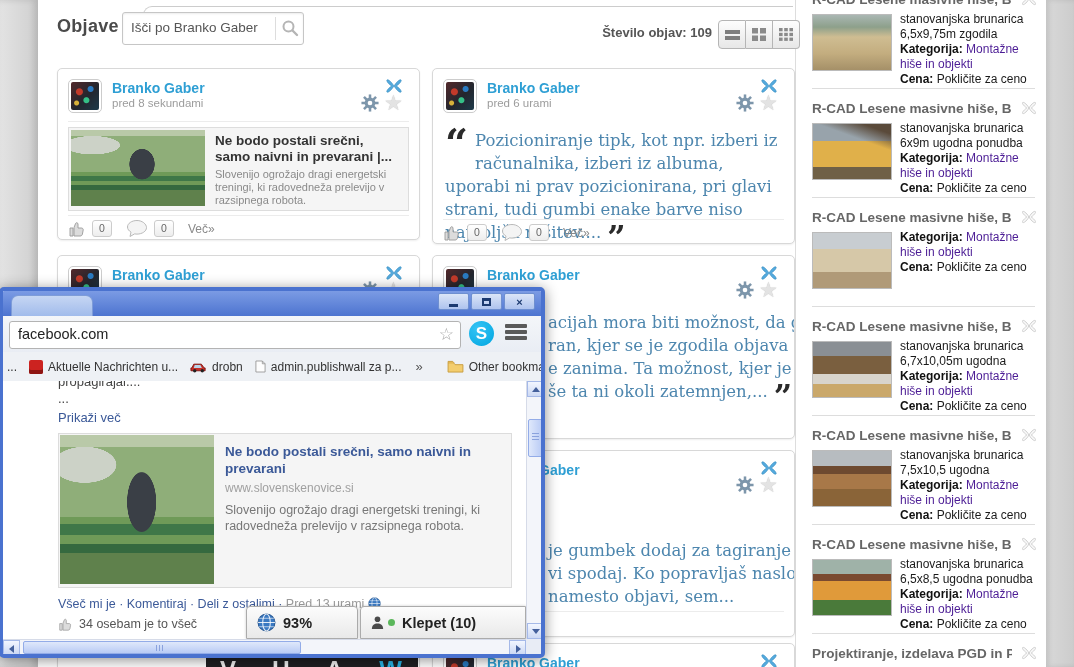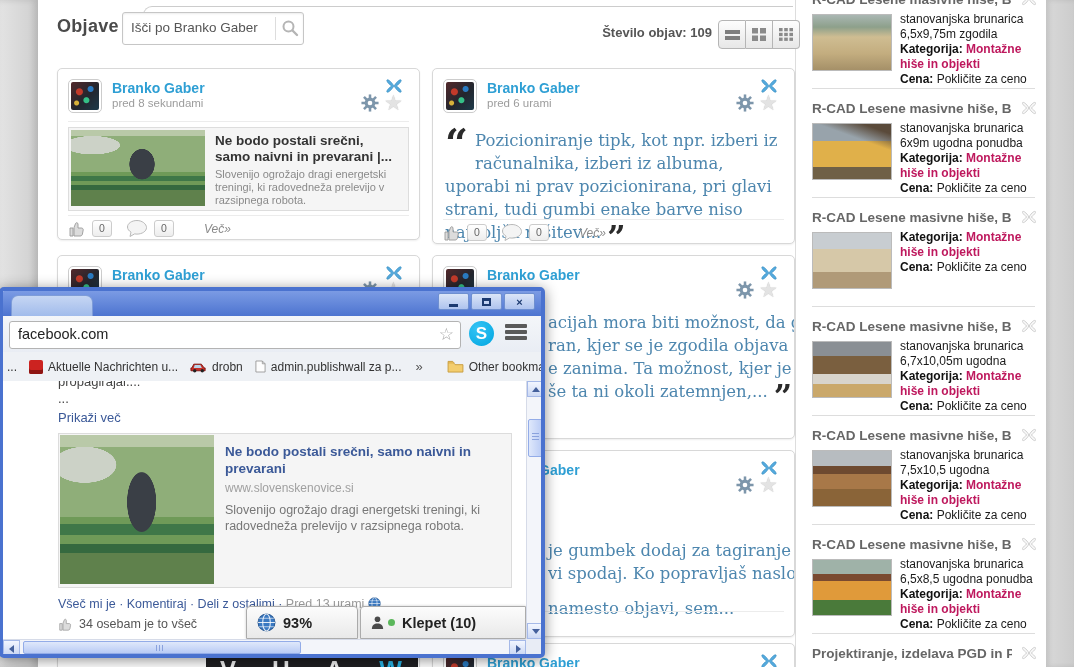--- a/index.html
+++ b/index.html
@@ -42,37 +42,37 @@
   .attach .photo{position:absolute;left:2px;top:2px;width:134px;height:76px;}
   .photo-bench{background:
       radial-gradient(ellipse 34% 20% at 16% 20%,#ccd2c7 0 60%,transparent 61%),
       radial-gradient(ellipse 16% 34% at 53% 45%,#3a3f46 0 58%,transparent 60%),
       linear-gradient(180deg,transparent 60%,#3f7748 60% 67%,transparent 67% 73%,#35693f 73% 79%,transparent 79%),
       linear-gradient(180deg,#b9c9a8 0 8%,#8fae79 8% 55%,#6f9a58 55% 78%,#5f814c 78%);}
   .attach .atitle{position:absolute;left:146px;top:5px;width:186px;font-size:13.5px;font-weight:bold;color:#333;line-height:16px;}
   .attach .adesc{position:absolute;left:146px;top:40px;width:186px;font-size:11px;color:#8a8a8a;line-height:13px;}
   .cfoot{position:absolute;left:10px;display:flex;align-items:center;gap:6px;}
   .cnt{min-width:12px;height:15px;border:1px solid #ccc;border-radius:3px;background:linear-gradient(#fff,#ededed);font-size:10.5px;color:#666;text-align:center;line-height:15px;padding:0 3px;}
-  .more{font-size:12px;color:#8a8a8a;margin-left:24px;cursor:pointer;font-style:italic;}
+  .more{font-size:12px;color:#8a8a8a;margin-left:8px;cursor:pointer;}
   .quote-text{font-family:"DejaVu Serif",serif;font-size:16.5px;line-height:23px;color:#4d86ae;}
   .qo{float:left;font-family:"DejaVu Serif",serif;font-weight:bold;font-size:40px;line-height:28px;color:#2b2b2b;margin-right:7px;}
   .qc{font-family:"DejaVu Serif",serif;font-weight:bold;font-size:32px;line-height:10px;color:#2b2b2b;vertical-align:-10px;margin-left:6px;}
   .qline{position:absolute;font-family:"DejaVu Serif",serif;font-size:16.5px;color:#4d86ae;white-space:nowrap;}
   .vua{position:absolute;left:148px;top:8px;width:212px;height:70px;background:#1f1f22;display:flex;align-items:flex-start;justify-content:space-between;padding:2px 14px 0 14px;box-sizing:border-box;}
   .vua span{font-size:24px;font-weight:bold;color:#f2f2f2;letter-spacing:2px;}
   .vua .acc{color:#29b6e8;}
 
   
   .sb-item{position:absolute;left:800px;width:246px;}
   .sb-title{position:absolute;left:12px;top:0;width:200px;font-size:13.5px;font-weight:bold;color:#666;white-space:nowrap;overflow:hidden;cursor:pointer;}
   .sb-bfly{position:absolute;left:218px;top:-2px;cursor:pointer;}
   .sb-thumb{position:absolute;left:12px;top:22px;width:80px;height:57px;border:1px solid #bbb;box-sizing:border-box;cursor:pointer;}
   .sb-text{position:absolute;left:100px;top:20px;width:140px;font-size:12px;line-height:15px;color:#1a1a1a;}
   .sb-text b{color:#111;margin-top:40px;}
-  .sb-gray{color:#be185d;font-weight:bold;}
+  .sb-gray{color:#4c1d95;}
   .sb-sep{position:absolute;left:12px;top:96px;width:223px;height:1px;background:#ddd;}
   .t1{background:linear-gradient(180deg,#aab7b3 0%,#8da08b 22%,#cfbd92 40%,#c3ad7f 70%,#a59068 100%);}
   .t2{background:linear-gradient(200deg,#5a4a3a 12%,transparent 32%),linear-gradient(180deg,#98a3ab 0 30%,#e0b04a 30% 78%,#6f6046 78%);}
   .t3{background:linear-gradient(180deg,#c8cdd1 0 30%,#d6c8a8 30% 70%,#b09a78 70%);}
   .t4{background:linear-gradient(180deg,#8a8f94 0 25%,#7a5f3f 25% 58%,#d8d4cc 58% 76%,#caa86a 76%);}
   .t5{background:linear-gradient(180deg,#b7bcc0 0 28%,#6e4a30 28% 42%,#a87848 42% 70%,#8a6438 70%);}
   .t6{background:linear-gradient(180deg,#9fb2a8 0 25%,#7a4a30 25% 38%,#e09a3a 38% 72%,#4a7a3a 72%);}
 
   
   .win{position:absolute;left:-1px;top:287px;width:546px;height:371px;border:4px solid #4a72cf;border-radius:5px;background:#f1f2f4;box-shadow:0 2px 14px rgba(0,0,0,.45);box-sizing:border-box;overflow:hidden;z-index:10;}
@@ -334,21 +334,21 @@
     <div class="cname">Branko Gaber</div>
     <svg class="bfly" style="left:324px;top:7px" width="24" height="20" fill="#55aadd" stroke="#2f86bb" stroke-width=".5">
         <use href="#i-bfly"></use>
       </svg>
     <svg class="gear" style="left:303px;top:25px" width="18" height="18" fill="#7d96ab">
         <use href="#i-gear"></use>
       </svg>
     <span class="fstar" style="left:326px;top:24px">★</span>
     <div class="qline" style="left:115px;top:90px">je gumbek dodaj za tagiranje takorekoč</div>
     <div class="qline" style="left:115px;top:113px">vi spodaj. Ko popravljaš naslov (ponovni</div>
-    <div class="qline" style="left:115px;top:148px">namesto objavi, sem...</div>
+    <div class="qline" style="left:115px;top:136px">namesto objavi, sem...</div>
     <div class="hr" style="top:160px"></div>
   </div>
 
   <div class="card" style="left:432px;top:643px;width:361px;height:60px;">
     <div class="avatar">
         <div class="img"></div>
       </div>
     <div class="cname">Branko Gaber</div>
     <svg class="bfly" style="left:324px;top:7px" width="24" height="20" fill="#55aadd" stroke="#2f86bb" stroke-width=".5">
         <use href="#i-bfly"></use>

